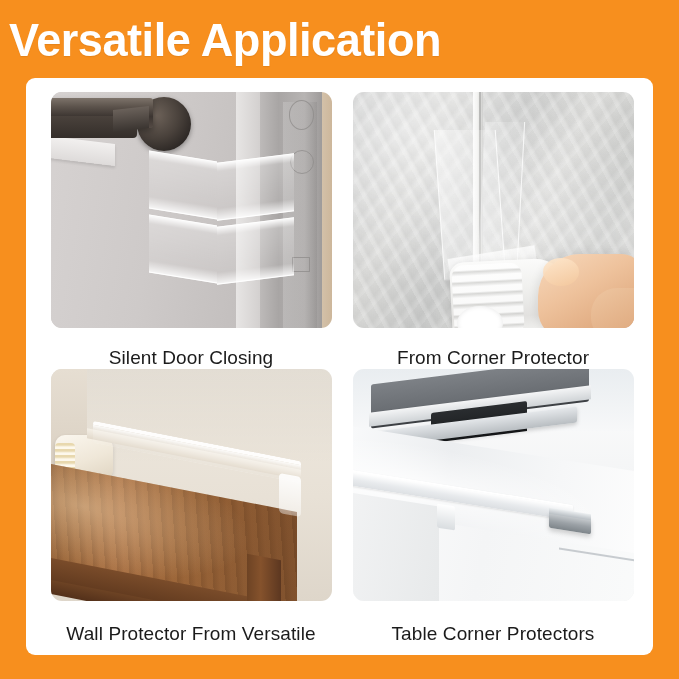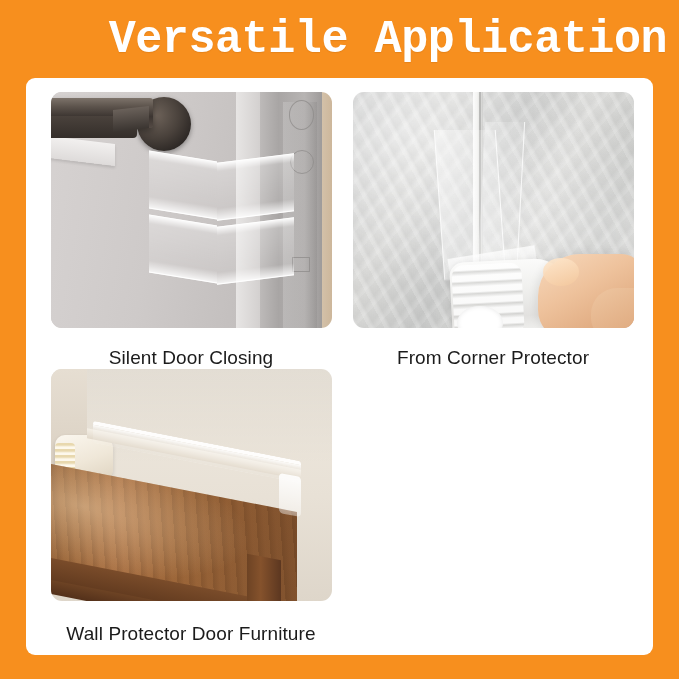--- a/index.html
+++ b/index.html
@@ -6,21 +6,21 @@
   html,body { width:679px; height:679px; overflow:hidden; }
   body {
     font-family:"Liberation Sans", sans-serif;
     background:#F78F1E;
     position:relative;
   }
 
   
   .title-bar{
     position:absolute; left:0; top:0; width:679px; height:78px;
-    display:flex; align-items:center; justify-content:flex-end;font-family:Liberation Mono, monospace;
+    display:flex; align-items:center; justify-content:flex-start;
   }
   .title{
     font-size:47px; line-height:47px; font-weight:bold; color:#FFFFFF;
     letter-spacing:-0.5px; transform:scaleX(0.96); white-space:nowrap;
     text-shadow:0 1px 1px rgba(150,80,0,.18);
   }
 
   
   .panel{
     position:absolute; left:26px; top:78px; width:627px; height:577px;
@@ -280,17 +280,36 @@
       <div class="skirting"></div>
       <div class="top"></div>
       <div class="grain"></div>
       <div class="topshine"></div>
       <div class="edge"></div>
       <div class="edge2"></div>
       <div class="tableleg"></div>
       <div class="protector"></div>
       <div class="prot-cap"></div>
     </div>
-    <div class="caption">Wall Protector Door Furniture</div>
+    <div class="caption">Wall Protector From Versatile</div>
   </div>
 
+  <div class="cell bottom">
+    <div class="photo p4">
+      <div class="bgwall"></div>
+      <div class="tvscreen"></div>
+      <div class="tvbezel"></div>
+      <div class="tvfoot"></div>
+      <div class="tvbase"></div>
+      <div class="cabtop"></div>
+      <div class="cabtop-sheen"></div>
+      <div class="cabfront"></div>
+      <div class="cabside"></div>
+      <div class="protector"></div>
+      <div class="prot-end"></div>
+      <div class="seam"></div>
+      <div class="handle"></div>
+      <div class="handle-top"></div>
+    </div>
+    <div class="caption">Table Corner Protectors</div>
+  </div>
 
 </div>
 
 </body></html>

